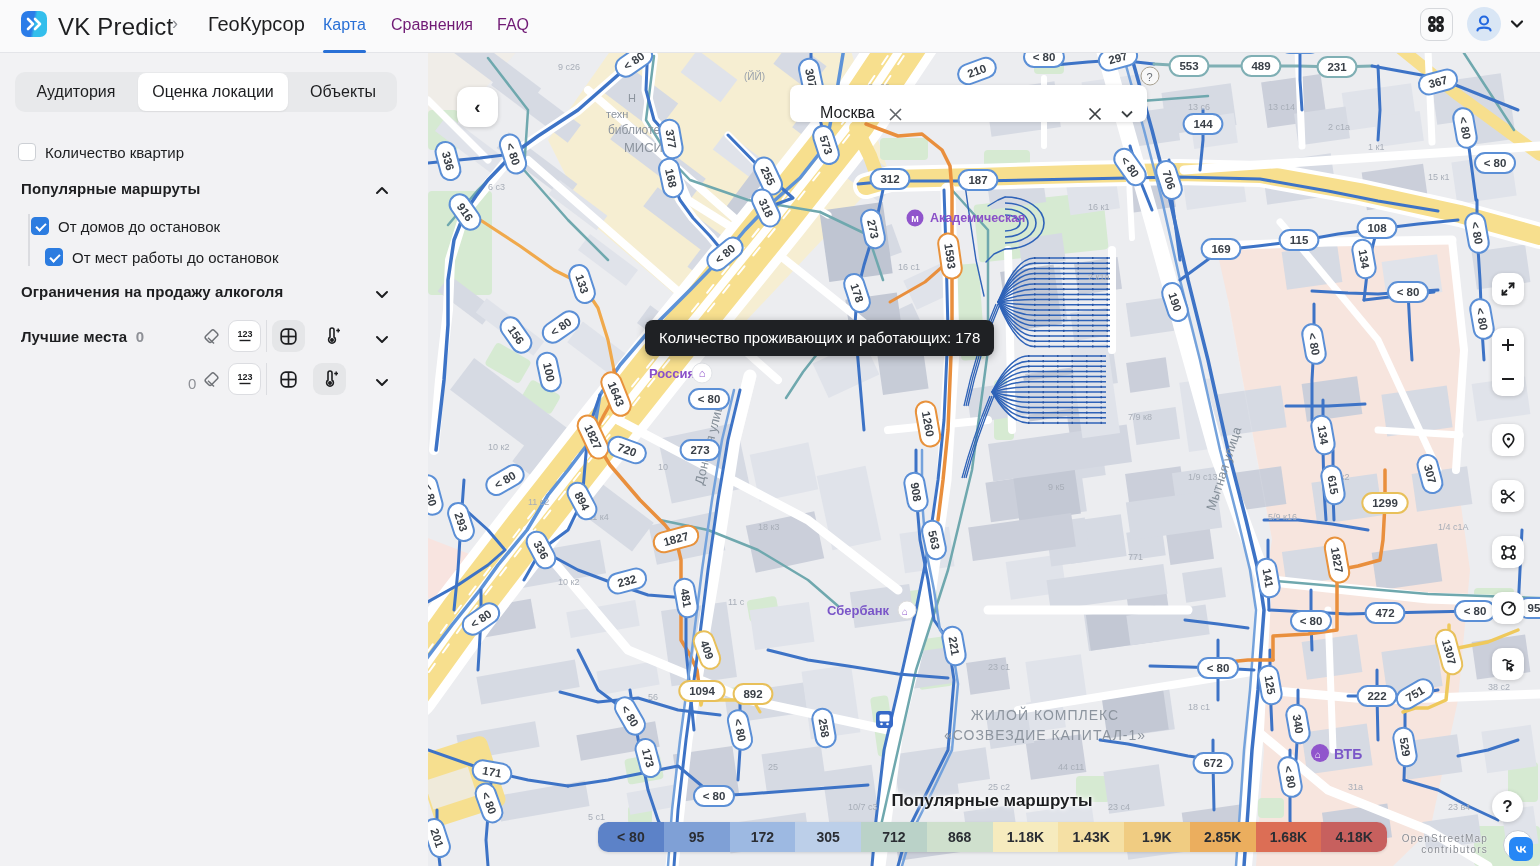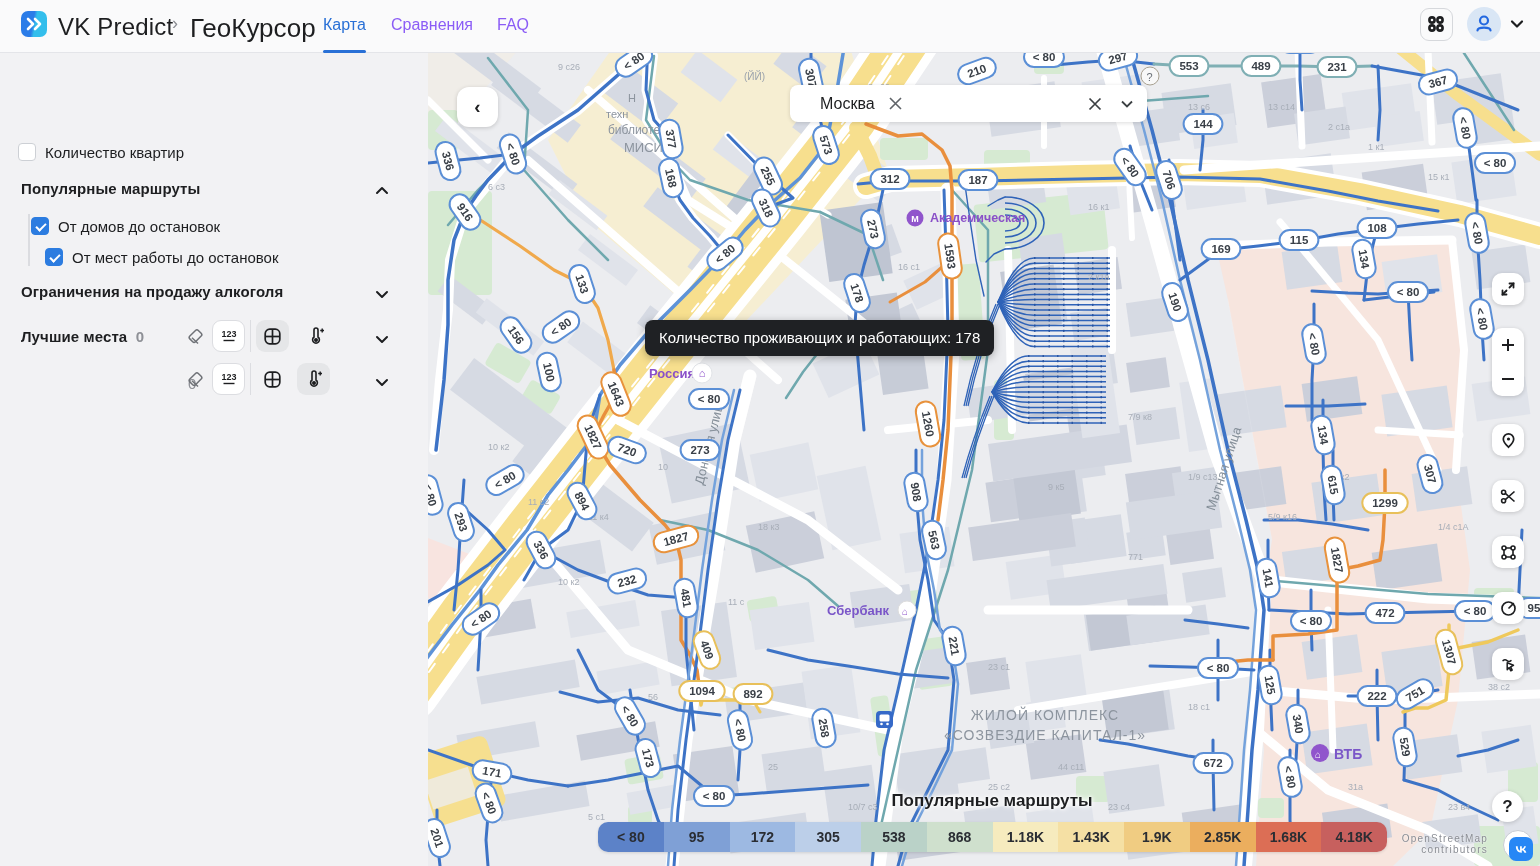--- a/index.html
+++ b/index.html
@@ -2,50 +2,50 @@
 <html lang="ru"><head><meta charset="utf-8">
 <title>VK Predict — ГеоКурсор</title>
 <style>
 *{margin:0;padding:0;box-sizing:border-box}
 html,body{width:1540px;height:866px;overflow:hidden;font-family:"Liberation Sans",sans-serif;background:#F2F2F4;color:#1D1E20}
 
 .nav{position:absolute;left:0;top:0;width:1540px;height:53px;background:#FAFAFB;border-bottom:1px solid #E4E5E9;z-index:30}
 .logo{position:absolute;left:21px;top:11px;width:26px;height:26px;border-radius:7px;background:linear-gradient(100deg,#2B7CE8 45%,#33BEEC 55%);overflow:hidden}
 .brand{position:absolute;left:58px;top:13px;font-size:24px;font-weight:normal;letter-spacing:.2px}
 .crumbsep{position:absolute;left:172px;top:13px;font-size:18px;color:#8C8E94}
-.crumb{position:absolute;left:190px;top:13px;font-size:26px}
-.tab{position:absolute;top:16px;font-size:16px;color:#8b5cf6}
+.crumb{position:absolute;left:208px;top:13px;font-size:20px}
+.tab{position:absolute;top:16px;font-size:16px;color:#701a75}
 .tab.active{color:#2970D6}
 .tabline{position:absolute;left:323px;top:50px;width:43px;height:3px;background:#2970D6;border-radius:2px}
 .nav-grid{position:absolute;left:1420px;top:8px;width:33px;height:33px;border:1.5px solid #D6D8DC;border-radius:9px}
 .avatar{position:absolute;left:1467px;top:7px;width:34px;height:34px;border-radius:50%;background:#D9E6F5}
 .nav-chev{position:absolute;left:1508px;top:15px;width:18px;height:18px}
 
 .side{position:absolute;left:0;top:53px;width:428px;height:813px;background:#F2F2F4;z-index:20}
 .segwrap{position:absolute;left:15px;top:19px;width:382px;height:40px;background:#E8E9EB;border-radius:10px;display:flex;align-items:center}
 .segwrap .sg{text-align:center;font-size:16px;line-height:40px;color:#1D1E20}
 .segwrap .sg.on{background:#FFFFFF;border-radius:8px;height:38px;line-height:38px;margin:1px;box-shadow:0 1px 2px rgba(0,0,0,.06)}
 .cbrow{position:absolute;left:18px;display:flex;align-items:center;gap:9px;font-size:15px}
 .cb{width:18px;height:18px;border-radius:4px;border:1.5px solid #CDD0D5;background:#FFF}
 .cb.on{background:#2C7CE0;border-color:#2C7CE0;position:relative}
 .cb.on::after{content:"";position:absolute;left:4px;top:4.5px;width:8px;height:4px;border-left:2px solid #FFF;border-bottom:2px solid #FFF;transform:rotate(-45deg)}
 .sect{position:absolute;left:21px;font-size:15px;font-weight:bold;letter-spacing:.1px}
 .chev{position:absolute;left:375px;width:14px;height:14px}
 .num0{color:#8E9096;font-size:15px}
 .vline{position:absolute;left:28px;top:161px;width:2px;height:52px;background:#DBDCE0}
-.toolrow{position:absolute;left:184px;display:flex;align-items:flex-end}
+.toolrow{position:absolute;left:200px;display:flex;align-items:flex-end}
 .btn123{width:33px;height:32px;background:#FFF;border:1px solid #DCDDE1;border-radius:9px;display:flex;align-items:center;justify-content:center}
 .btnico{width:33px;height:32px;border-radius:9px;display:flex;align-items:center;justify-content:center}
 .btnico.on{background:#E5E6E8}
 .tsep{width:1px;height:32px;background:#DCDDE1;margin:0 5px}
 
 .map{position:absolute;left:428px;top:50px;width:1112px;height:816px;overflow:hidden;z-index:10}
 .ctl{position:absolute;background:#FFF;border-radius:10px;box-shadow:0 1px 4px rgba(0,0,0,.18);display:flex;align-items:center;justify-content:center}
 .backbtn{left:29px;top:37px;width:41px;height:40px;border-radius:12px;font-size:19px;font-weight:bold}
-.combo{position:absolute;left:362px;top:35px;width:357px;height:37px;background:#FFF;border-radius:8px;box-shadow:0 1px 4px rgba(0,0,0,.14);display:flex;align-items:center;font-size:16px}
+.combo{position:absolute;left:362px;top:35px;width:357px;height:37px;background:#FFF;border-radius:8px;box-shadow:0 1px 4px rgba(0,0,0,.14);display:flex;align-items:flex-end;font-size:16px}
 .search{position:absolute;left:739px;top:35px;width:355px;height:37px;background:#FDFDFD;border-radius:8px;box-shadow:0 1px 4px rgba(0,0,0,.14);display:flex;align-items:center;font-size:16.5px;color:#70757C}
 .tooltip{position:absolute;left:217px;top:270px;height:36px;background:#1F2124;border-radius:8px;color:#FFF;font-size:15px;line-height:36px;padding:0 14px;white-space:nowrap;box-shadow:0 2px 8px rgba(0,0,0,.3)}
 .legend-title{position:absolute;left:0;top:741px;width:1128px;text-align:center;font-size:17px;font-weight:bold;color:#1D1E20;text-shadow:0 0 3px #FFF,0 0 5px #FFF,0 0 7px #FFF}
 .legend{position:absolute;left:170px;top:772px;width:789px;height:30px;display:flex;border-radius:10px;overflow:hidden;box-shadow:0 1px 3px rgba(0,0,0,.12)}
 .legend .seg{flex:1;text-align:center;line-height:30px;font-size:14px;font-weight:bold;color:#2A2D33}
 .qbtn{left:1064px;top:741px;width:31px;height:31px;border-radius:50%;font-size:17px;font-weight:bold}
 .vkhalo{position:absolute;left:1075px;top:780px;width:30px;height:30px;border-radius:50%;background:#FFF;border:1px solid #C9CDD3}
 .vkbadge{position:absolute;left:1081px;top:787px;width:24px;height:24px;border-radius:7px;background:#2787F5;display:flex;align-items:center;justify-content:center}
 .osm{position:absolute;left:900px;top:784px;width:160px;text-align:right;font-size:10px;line-height:10.5px;color:#8A8D94;letter-spacing:1.2px;text-shadow:0 0 2px #FFF}
 </style></head>
@@ -947,38 +947,43 @@
           <path d="M3 4.6 Q5 3 7 4.6 Q9 6.2 11 4.6" stroke-linecap="round"></path>
         </g>
       </svg>
     </div>
 <div class="legend-title">Популярные маршруты</div>
 <div class="legend">
       <div class="seg" style="background:#5C82C8">&lt; 80</div>
       <div class="seg" style="background:#7FA0D6">95</div>
       <div class="seg" style="background:#9DB9E2">172</div>
       <div class="seg" style="background:#BCCFE9">305</div>
-      <div class="seg" style="background:#BAD2C8">538</div>
+      <div class="seg" style="background:#BAD2C8">712</div>
       <div class="seg" style="background:#CFE0CD">868</div>
       <div class="seg" style="background:#F6EBBE">1.18K</div>
       <div class="seg" style="background:#F5E0A4">1.43K</div>
       <div class="seg" style="background:#F0CC82">1.9K</div>
       <div class="seg" style="background:#EBAE5E">2.85K</div>
       <div class="seg" style="background:#DC6E55">1.68K</div>
       <div class="seg" style="background:#C7605E">4.18K</div>
     </div>
 <div class="ctl qbtn">?</div>
 <div class="vkhalo"></div><div class="vkbadge">
       <svg width="16" height="16" viewBox="0 0 24 24">
         <path fill="#FFF" d="M12.8 17.5c-5.3 0-8.4-3.7-8.5-9.7h2.7c.1 4.4 2.1 6.3 3.6 6.7V7.8h2.6v3.8c1.5-.2 3.1-1.9 3.6-3.8h2.6c-.4 2.4-2.1 4.1-3.3 4.8 1.2.6 3.2 2.1 3.9 4.9h-2.9c-.6-1.9-2-3.3-3.9-3.5v3.5h-.4z"></path>
       </svg>
     </div>
 <div class="osm">OpenStreetMap<br>contributors</div>
 </div>
 <div class="side">
+  <div class="segwrap">
+      <div class="sg" style="width:122px">Аудитория</div>
+      <div class="sg on" style="width:150px">Оценка локации</div>
+      <div class="sg" style="width:108px">Объекты</div>
+    </div>
   <div class="cbrow" style="top:90px">
       <div class="cb"></div>
       <span>Количество квартир</span>
     </div>
   <div class="sect" style="top:127px">Популярные маршруты</div>
   <svg class="chev" style="top:131px" viewBox="0 0 14 14">
       <path d="M2 9 L7 4 L12 9" fill="none" stroke="#1D1E20" stroke-width="2" stroke-linecap="round" stroke-linejoin="round"></path>
     </svg>
   <div class="vline"></div>
   <div class="cbrow" style="left:31px;top:164px">

